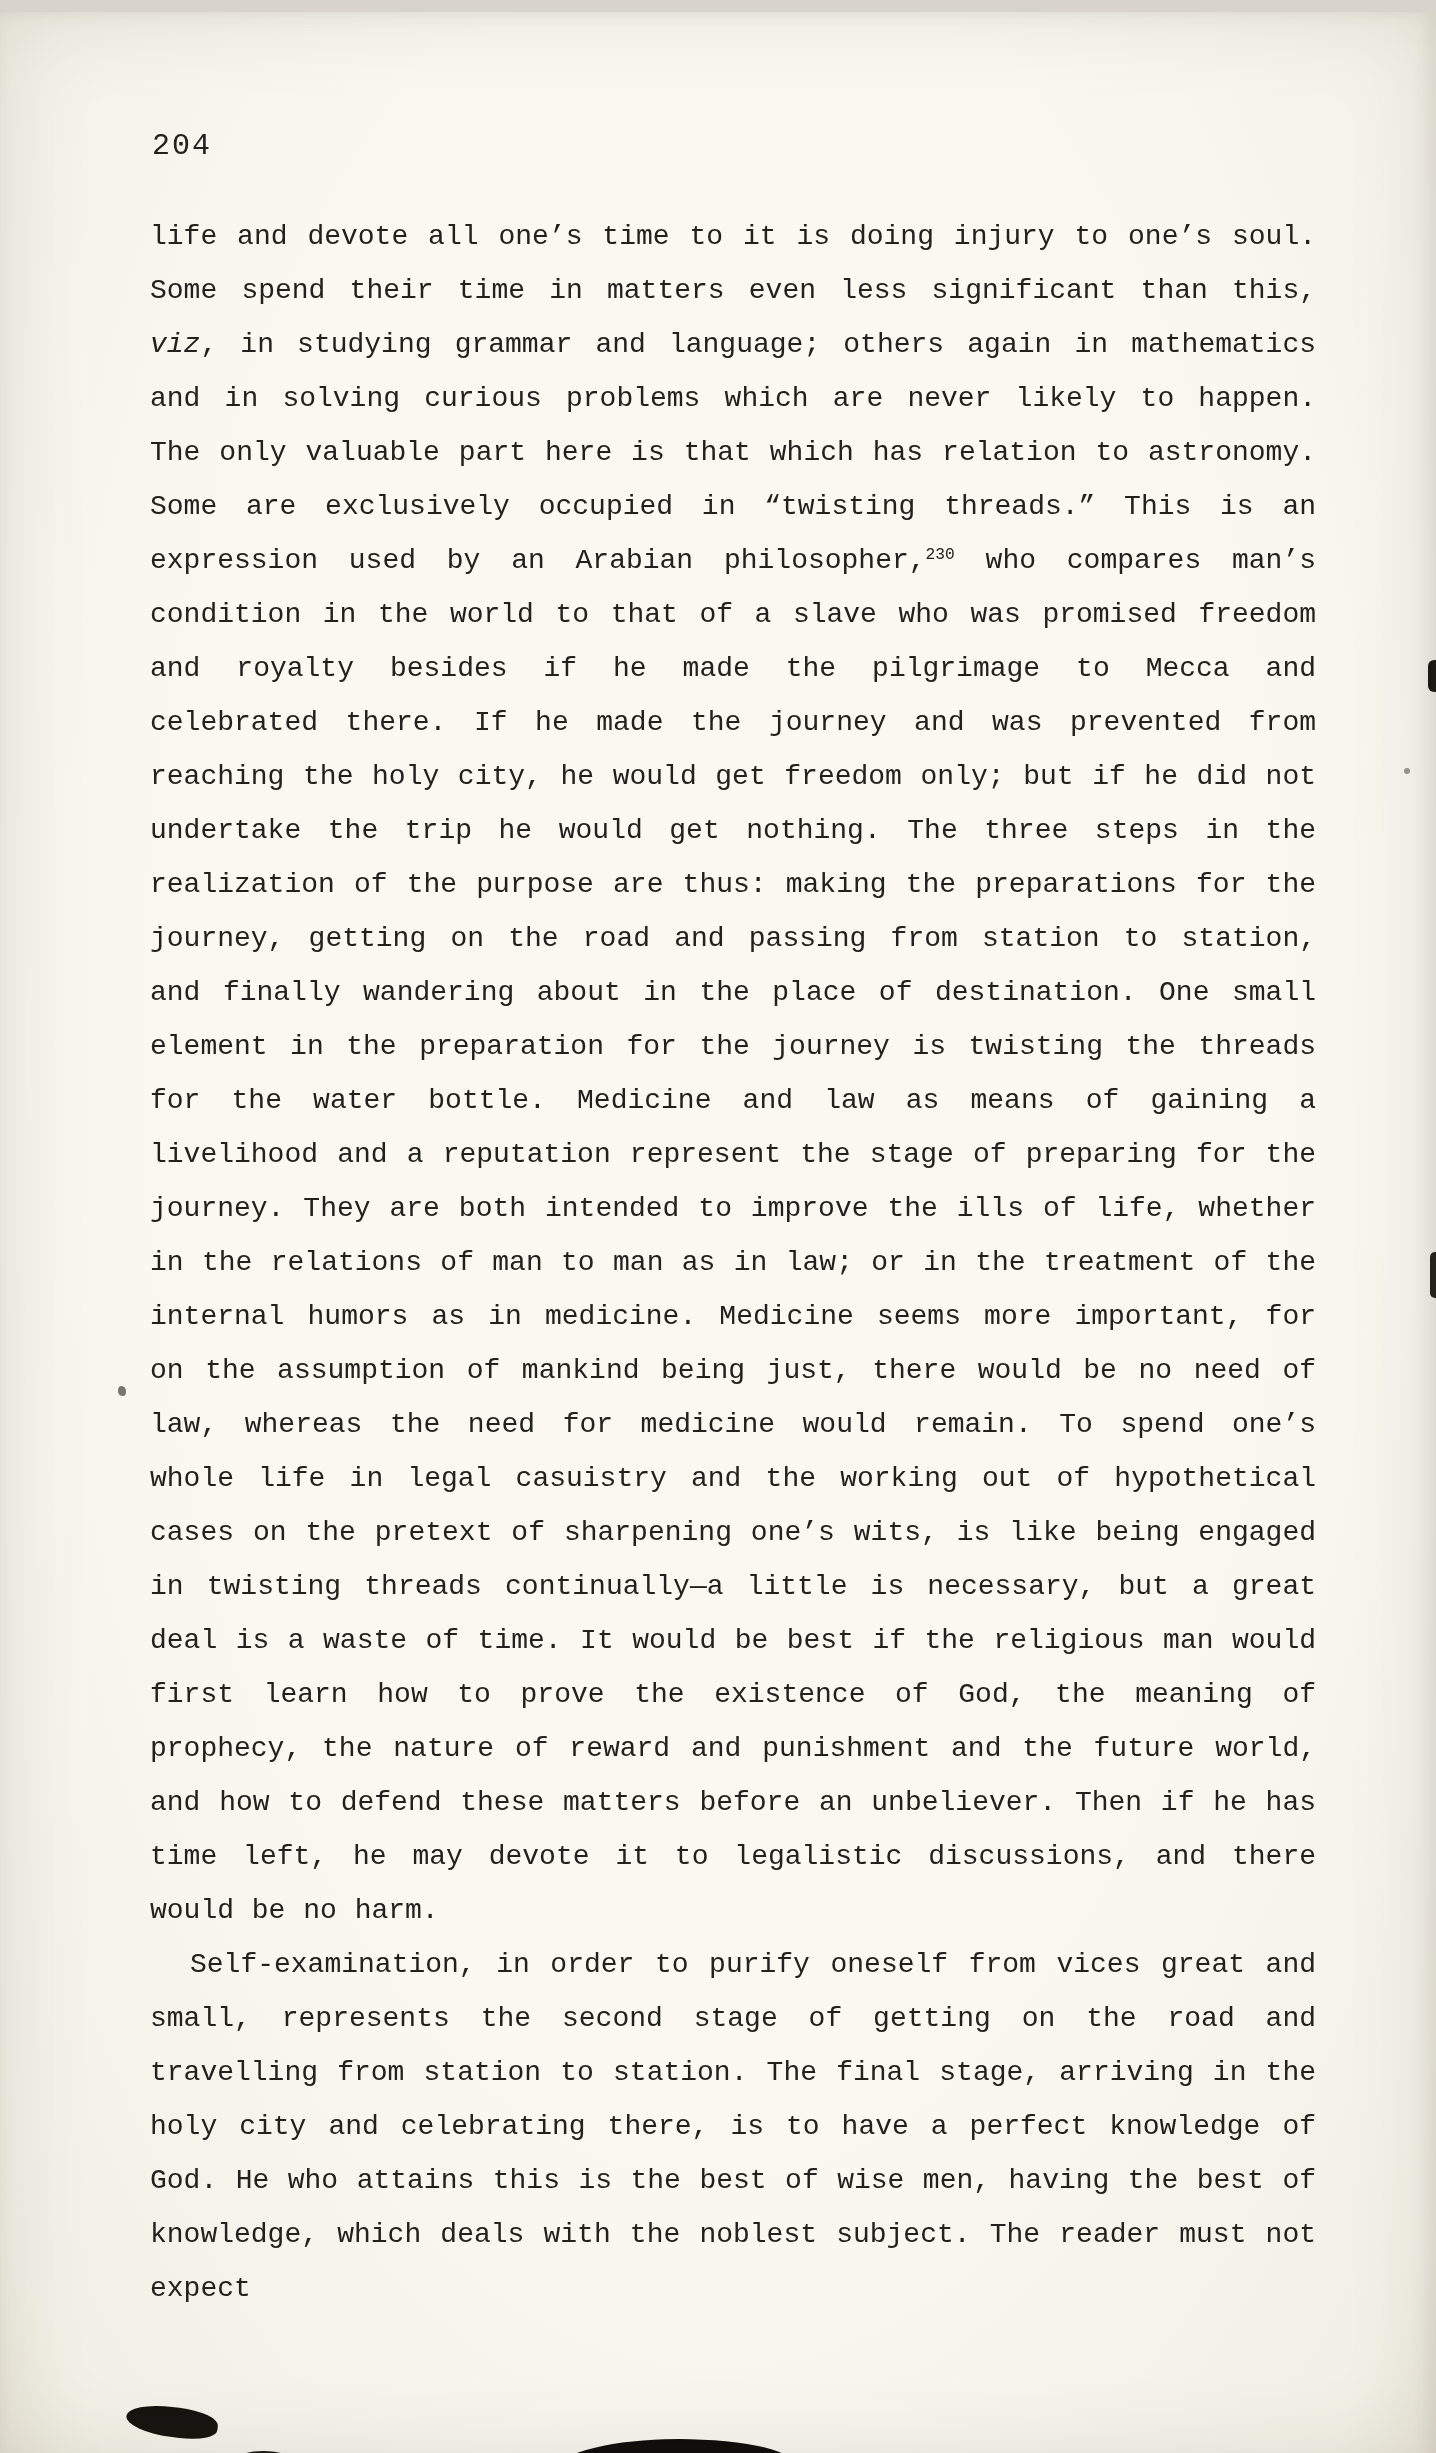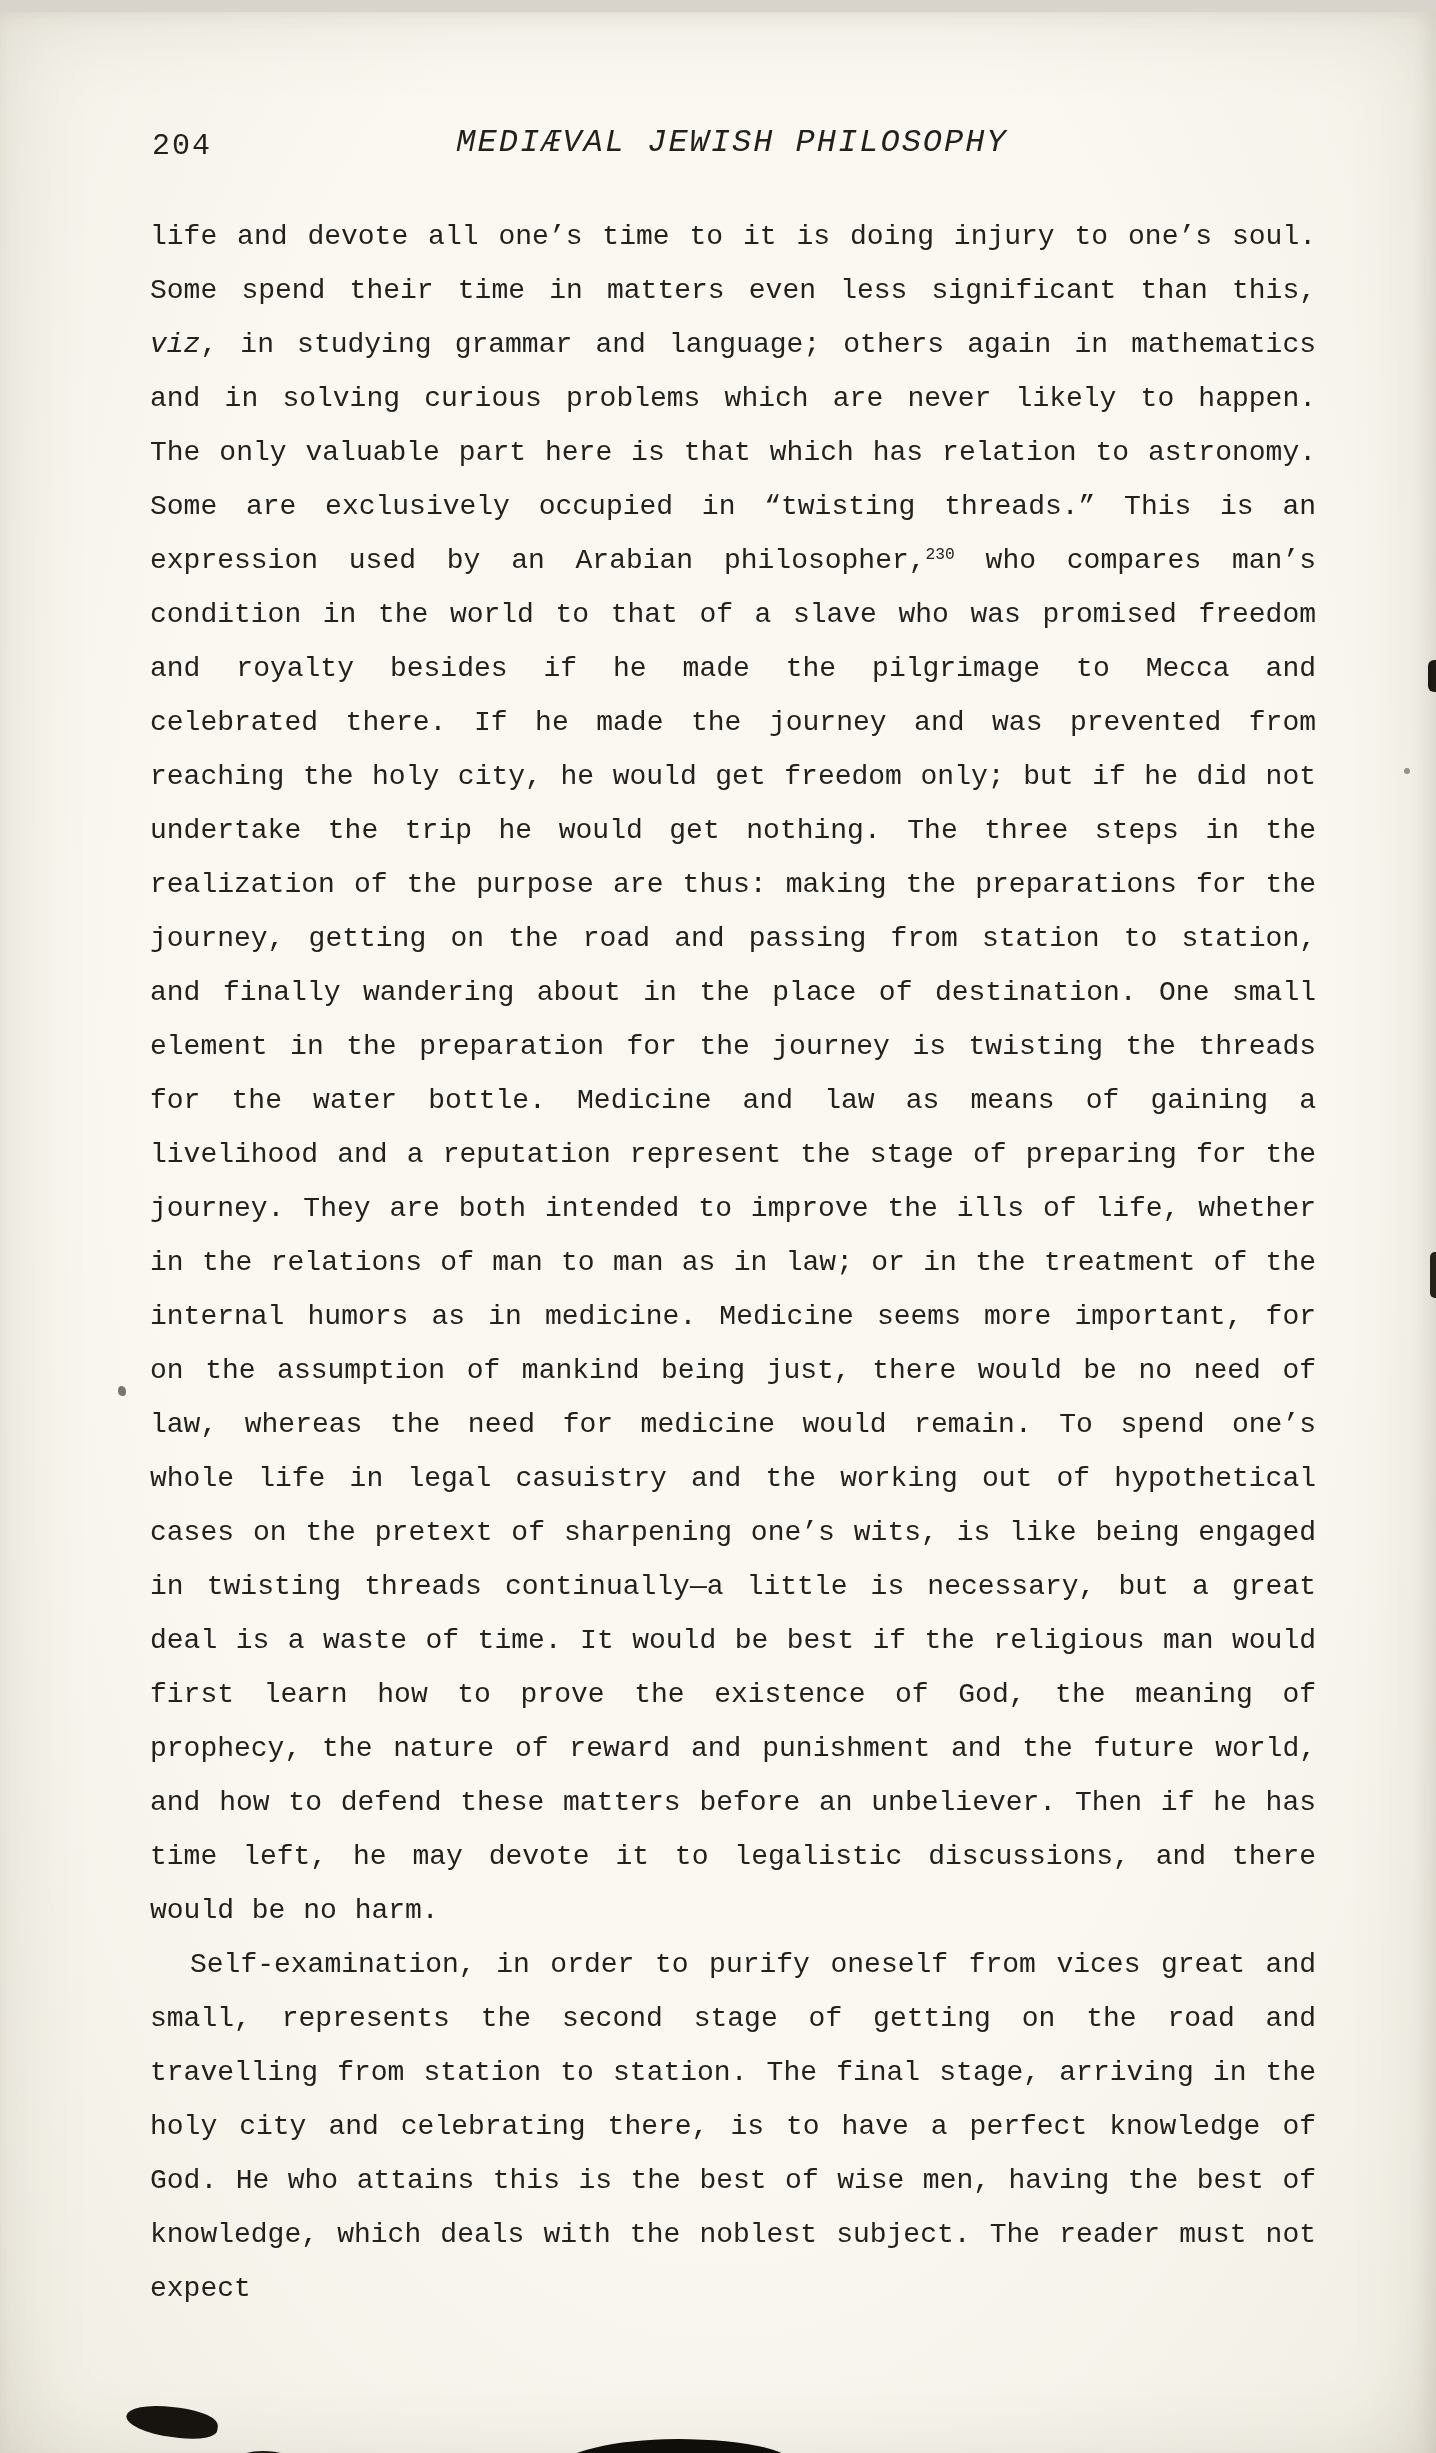--- a/index.html
+++ b/index.html
@@ -139,21 +139,20 @@
     transform: rotate(3deg);
   }
 </style>
 </head>
 <body>
 
 <div class="page">
 
   <header class="page-header">
     <span class="page-number">204</span>
-    <span class="running-head">MEDIÆVAL JEWISH PHILOSOPHY</span>
   </header>
 
   <main class="text-block">
 
     <p class="para"><span>life and devote all one’s time to it is doing injury to one’s soul. Some spend their time in matters even less significant than this, </span><span class="seg-italic">viz</span><span>, in studying grammar and language; others again in mathematics and in solving curious problems which are never likely to happen. The only valuable part here is that which has relation to astronomy. Some are exclusively occupied in “twisting threads.” This is an expression used by an Arabian philosopher,</span><sup class="footnote-ref">230</sup><span> who compares man’s condition in the world to that of a slave who was promised freedom and royalty besides if he made the pilgrimage to Mecca and celebrated there. If he made the journey and was prevented from reaching the holy city, he would get freedom only; but if he did not undertake the trip he would get nothing. The three steps in the realization of the purpose are thus: making the preparations for the journey, getting on the road and passing from station to station, and finally wandering about in the place of destination. One small element in the preparation for the journey is twisting the threads for the water bottle. Medicine and law as means of gaining a livelihood and a reputation represent the stage of preparing for the journey. They are both intended to improve the ills of life, whether in the relations of man to man as in law; or in the treatment of the internal humors as in medicine. Medicine seems more important, for on the assumption of mankind being just, there would be no need of law, whereas the need for medicine would remain. To spend one’s whole life in legal casuistry and the working out of hypothetical cases on the pretext of sharpening one’s wits, is like being engaged in twisting threads continually—a little is necessary, but a great deal is a waste of time. It would be best if the religious man would first learn how to prove the existence of God, the meaning of prophecy, the nature of reward and punishment and the future world, and how to defend these matters before an unbeliever. Then if he has time left, he may devote it to legalistic discussions, and there would be no harm.</span></p>
 
     <p class="para indent"><span>Self-examination, in order to purify oneself from vices great and small, represents the second stage of getting on the road and travelling from station to station. The final stage, arriving in the holy city and celebrating there, is to have a perfect knowledge of God. He who attains this is the best of wise men, having the best of knowledge, which deals with the noblest subject. The reader must not expect</span></p>
 
   </main>
 

